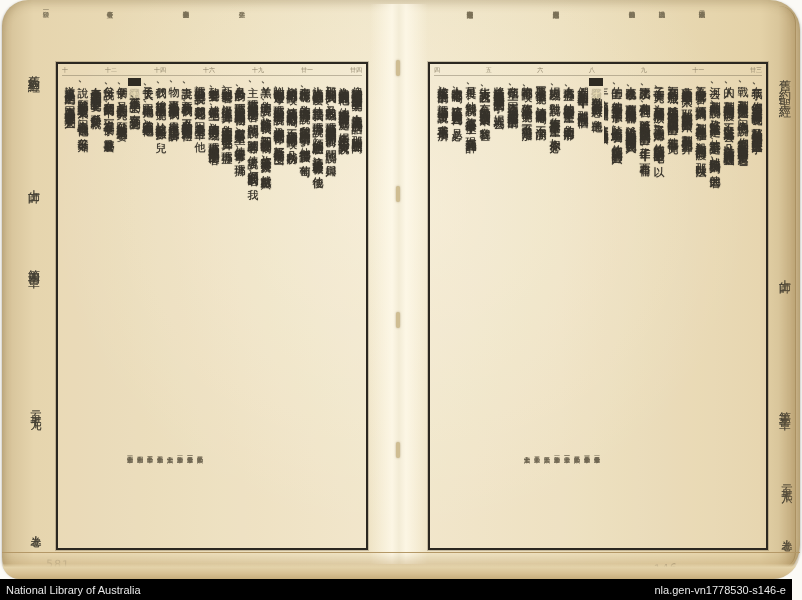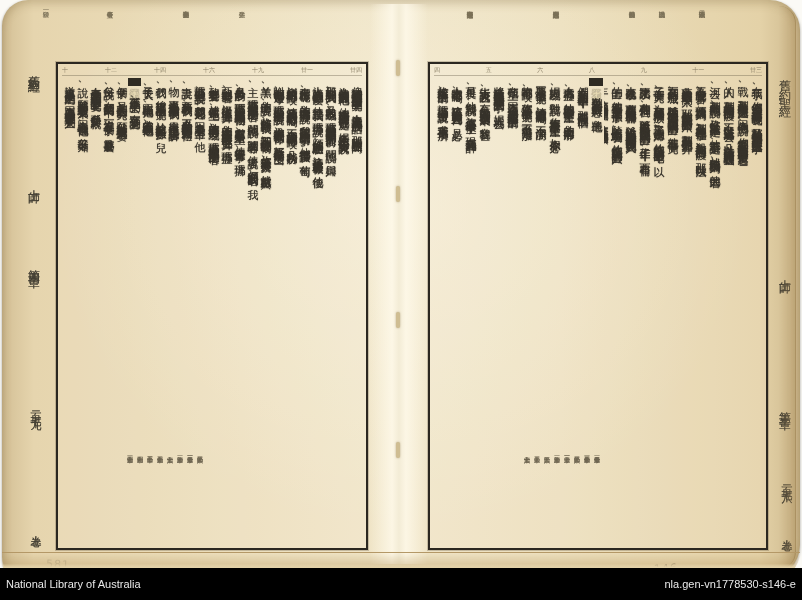--- a/index.html
+++ b/index.html
@@ -56,21 +56,21 @@
   .mitem{position:absolute;right:0;font-size:12px;letter-spacing:2px;}
   .mtitle-sp{letter-spacing:9px;}
   
   .annot{position:absolute;top:6px;height:50px;writing-mode:vertical-rl;text-orientation:upright;
         font-size:6.5px;line-height:9px;color:#7b7158;overflow:hidden;letter-spacing:0;}
   
   .pencil{position:absolute;color:#978c74;font-size:11px;letter-spacing:1px;
         transform:rotate(-4deg);opacity:.85;}
   .pencil-faint{opacity:.4;transform:rotate(2deg);}
   
-  .bar{position:absolute;left:0;right:0;bottom:0;height:32px;background:#000;
+  .bar{position:absolute;left:0;right:10px;bottom:0;height:21px;background:#000;
        display:flex;justify-content:space-between;align-items:center;
        font-family:"Liberation Sans",sans-serif;font-size:11px;color:#e9e9e9;
        padding:0 6px;box-sizing:border-box;}
 </style>
 </head>
 <body>
 
 <div class="stage">
   <div class="paper">
 

